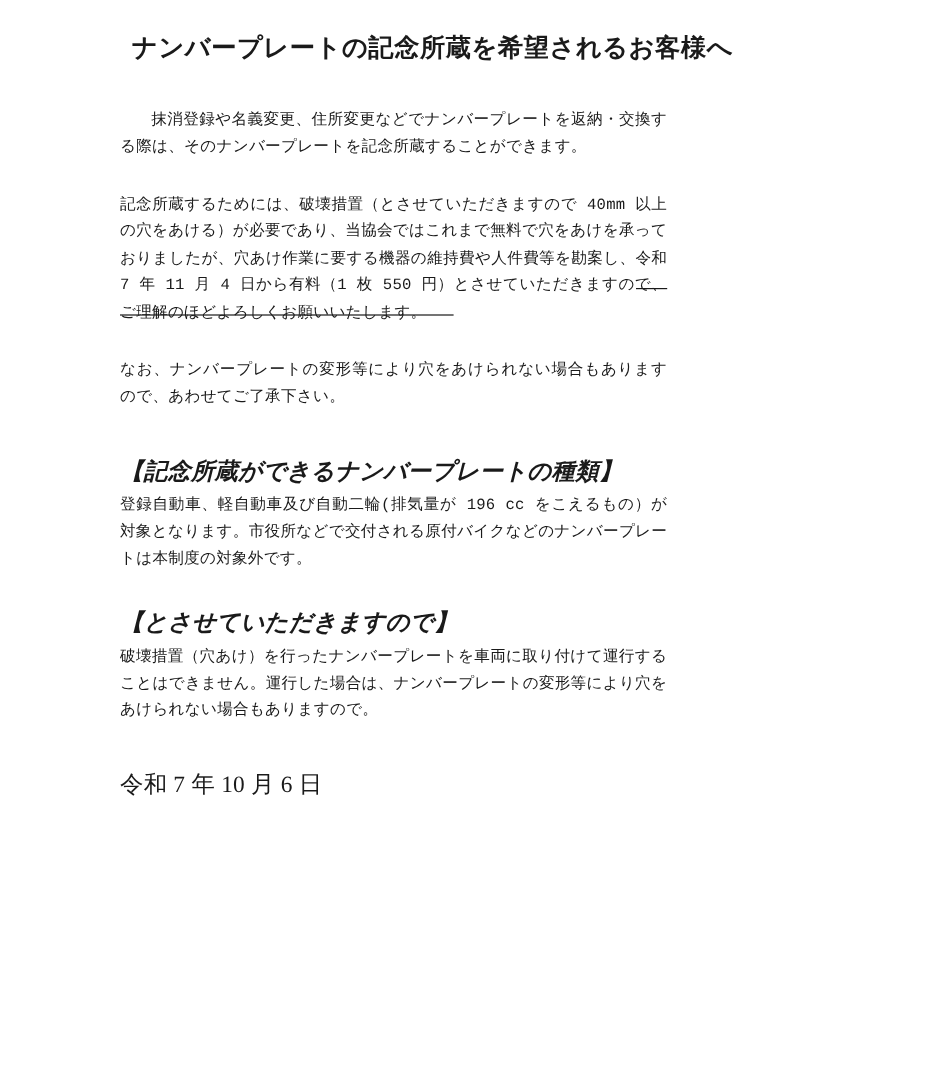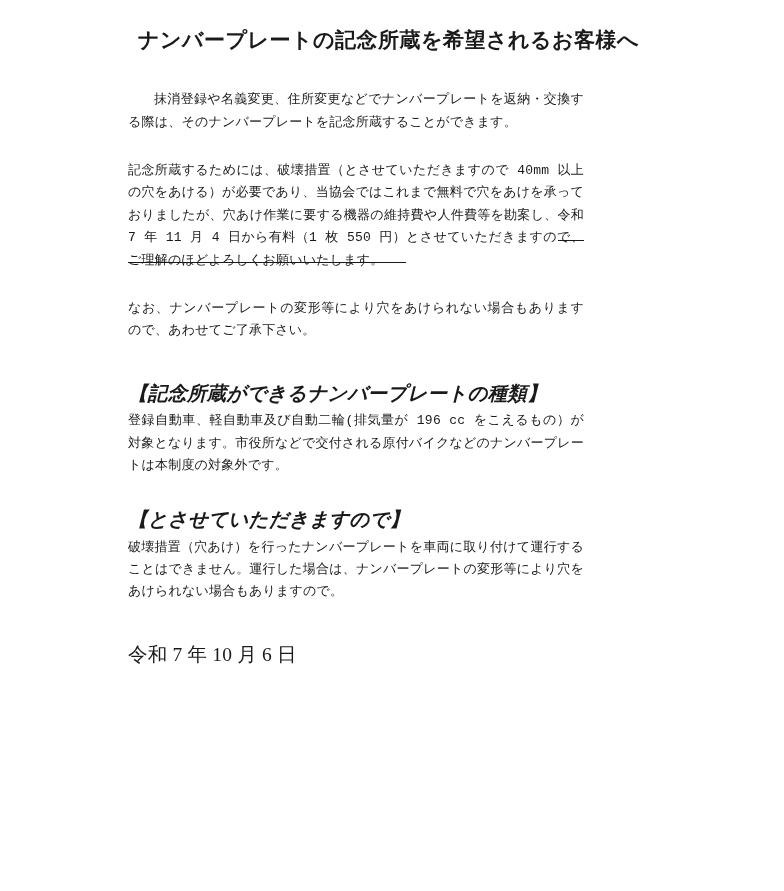--- a/index.html
+++ b/index.html
@@ -14,21 +14,20 @@
     color: #1a1a1a;
     position: relative;
     overflow: hidden;
   }
   .page {
     width: 628px;
     height: 891px;
     box-sizing: border-box;
     padding: 18px 72px 0 100px;
     position: relative;
-    margin-left: 28px;
   }
   .doc-title {
     text-align: center;
     font-size: 21px;
     font-weight: bold;
     letter-spacing: 0.5px;
     margin: 8px 0 0 0;
     padding-left: 10px;
     line-height: 1.4;
     white-space: nowrap;

